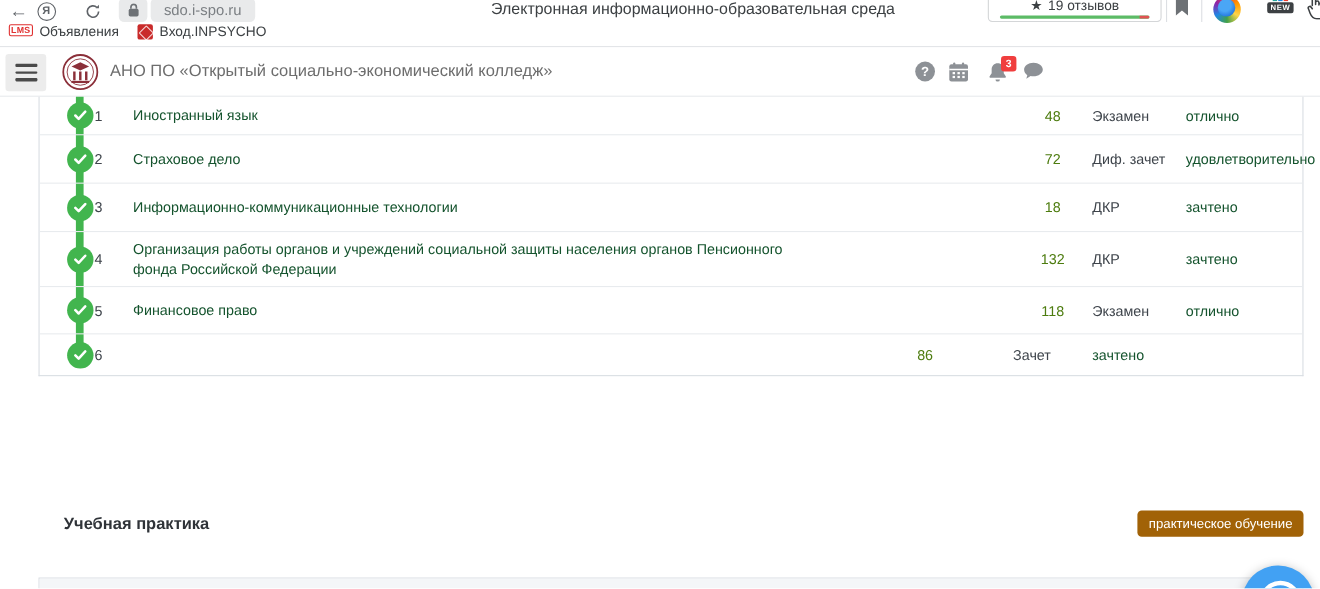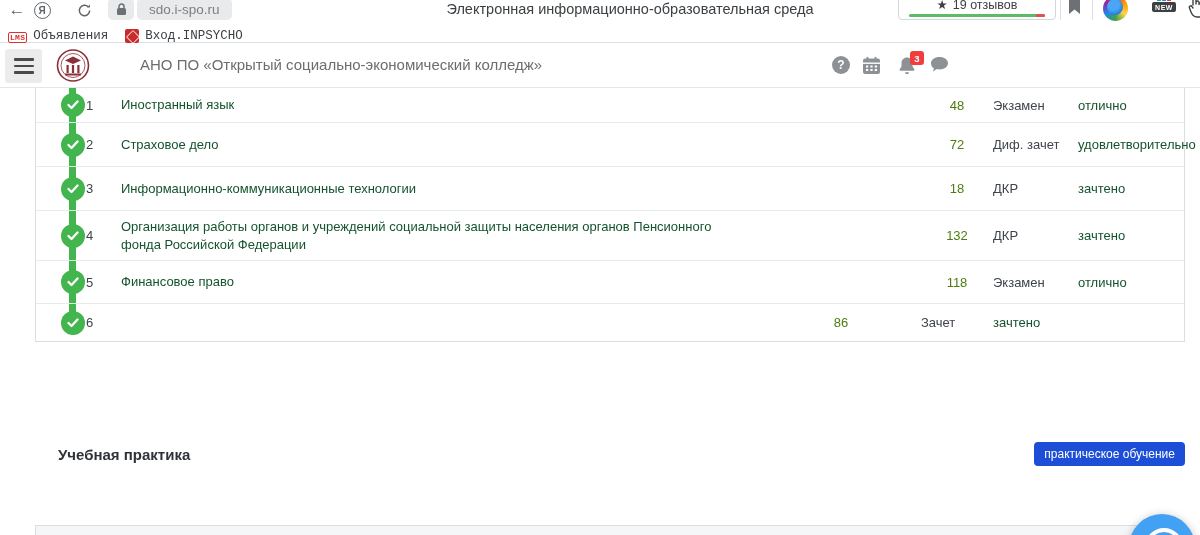--- a/index.html
+++ b/index.html
@@ -26,32 +26,32 @@
   .bm-flag { position:absolute; left:1068px; top:-2px; }
   .ext-circle { position:absolute; left:1103px; top:-4px; width:25px; height:25px; border-radius:50%; background:conic-gradient(#ef3b2d,#ff9800,#ffd54a,#43a047,#1e88e5,#8e24aa,#ef3b2d); }
   .ext-circle:after { content:""; position:absolute; left:4px; top:3px; width:16px; height:16px; border-radius:50%; background:radial-gradient(circle at 40% 35%, #4aa6f5 0 40%, #0b57d0 100%); }
   .new-ext { position:absolute; left:1152px; top:-4px; width:24px; height:24px; }
   .new-strip { display:flex; gap:1px; justify-content:center; margin-bottom:1px; }
   .new-strip i { width:4px; height:5px; display:block; }
   .new-tag { background:#3c4043; color:#fff; font-size:7px; font-weight:bold; text-align:center; border-radius:2px; padding:2px 0 1px 0; letter-spacing:.5px; }
   .hand-ic { position:absolute; left:1188px; top:-4px; color:#3c4043; }
 
   
-  .bmbar { position:absolute; top:22px; left:0; width:1200px; height:21px; display:flex; align-items:flex-end; gap:6px; padding-left:8px;font-family:Liberation Mono, monospace; }
+  .bmbar { position:absolute; top:22px; left:0; width:1200px; height:21px; display:flex; align-items:flex-start; gap:6px; padding-left:8px; }
   .lms-fav { color:#e03131; font-weight:bold; font-size:8px; letter-spacing:.3px; border:1px solid #e03131; border-radius:2px; padding:0 1px; line-height:9px; height:11px; display:flex; align-items:center; }
   .bm-label { color:#3c4043; font-size:12.5px; margin-right:11px; }
   .inp-fav { width:14px; height:14px; background:#c92a2a; border-radius:2px; position:relative; }
   .inp-fav:after { content:""; position:absolute; left:3px; top:3px; width:8px; height:8px; border:1px solid #ffffffcc; border-radius:1px; transform:rotate(45deg); }
 
   
   .site-header { position:absolute; top:43px; left:0; width:1200px; height:45px; background:#fff; border-bottom:1px solid #e4e7ea; }
   .burger { position:absolute; left:5px; top:6px; width:37px; height:34px; background:#ececec; border-radius:3px; display:flex; flex-direction:column; justify-content:center; align-items:center; gap:4px; cursor:pointer; }
   .burger i { display:block; width:20px; height:2.5px; background:#4a4a4a; border-radius:1px; }
   .logo { position:absolute; left:56px; top:5px; }
-  .college { position:absolute; left:100px; top:13px; font-size:15px; color:#6d6d6d;margin-left:40px; }
+  .college { position:absolute; left:100px; top:13px; font-size:15px; color:#6d6d6d; }
   .hicon { position:absolute; top:13px; cursor:pointer; }
   .help-ic { left:832px; width:18px; height:18px; background:#8d9196; color:#fff; border-radius:50%; font-size:12px; font-weight:bold; display:flex; align-items:center; justify-content:center; }
   .cal-ic { left:862px; }
   .bell-ic { left:898px; }
   .badge { position:absolute; left:910px; top:8px; min-width:14px; height:14px; background:#f03e3e; color:#fff; border-radius:3px; font-size:9.5px; font-weight:bold; display:flex; align-items:center; justify-content:center; padding:0 2px; }
   .chatb-ic { left:930px; }
 
   
   .content { position:absolute; top:88px; left:0; width:1200px; height:447px; background:#fff; }
 
@@ -69,23 +69,23 @@
   .check-wrap { padding-left:25px; display:flex; align-items:center; }
   .check-circle { width:24px; height:24px; border-radius:50%; background:#42b54e; display:flex; align-items:center; justify-content:center; }
   .numcell { color:#3e444b; font-size:13px; }
   .namecell { font-size:13px; line-height:1.35; max-width:625px; padding:4px 0; }
   a.lnk { color:#14532d; text-decoration:none; cursor:pointer; }
   .hourscell { color:#4d7c0f; font-size:13px; text-align:center; }
   .ctrlcell { color:#3e444b; font-size:13px; white-space:nowrap; }
   .gradecell { font-size:13px; white-space:nowrap; }
 
   
-  .practice-head { position:absolute; left:35px; top:354px; width:1150px; display:flex; align-items:center; justify-content:space-between; }
+  .practice-head { position:absolute; left:35px; top:376px; width:1150px; display:flex; align-items:center; justify-content:space-between; }
   .ph-title { font-size:15px; font-weight:bold; color:#2f3338; padding-left:23px; }
-  .ph-badge { background:#1d4ed8; color:#fff; font-size:12px; padding:5px 10px; border-radius:4px; white-space:nowrap; }
+  .ph-badge { background:#a16207; color:#fff; font-size:12px; padding:5px 10px; border-radius:4px; white-space:nowrap; }
 
   .table2 { position:absolute; left:35px; top:349px; width:1150px; border:1px solid #d9dee3; background:#fff; }
   .t2-head { display:grid; grid-template-columns:50px 35px 255px 220px 267px 73px 168px 1fr; align-items:center; height:30px; background:#f4f6f8; border-bottom:1px solid #e3e7ea; color:#5c6670; font-size:12.5px; }
   .t2-head .teach { text-align:center; }
 
   
   .chat-widget { position:absolute; left:1129px; top:514px; width:66px; height:66px; border-radius:50%; background:#42a1f3; box-shadow:0 2px 10px rgba(0,0,0,.28); cursor:pointer; }
   .chat-widget:after { content:""; position:absolute; left:16px; top:14px; width:30px; height:30px; border:4px solid #fff; border-radius:50%; }
 
   .icon-svg { display:block; }

